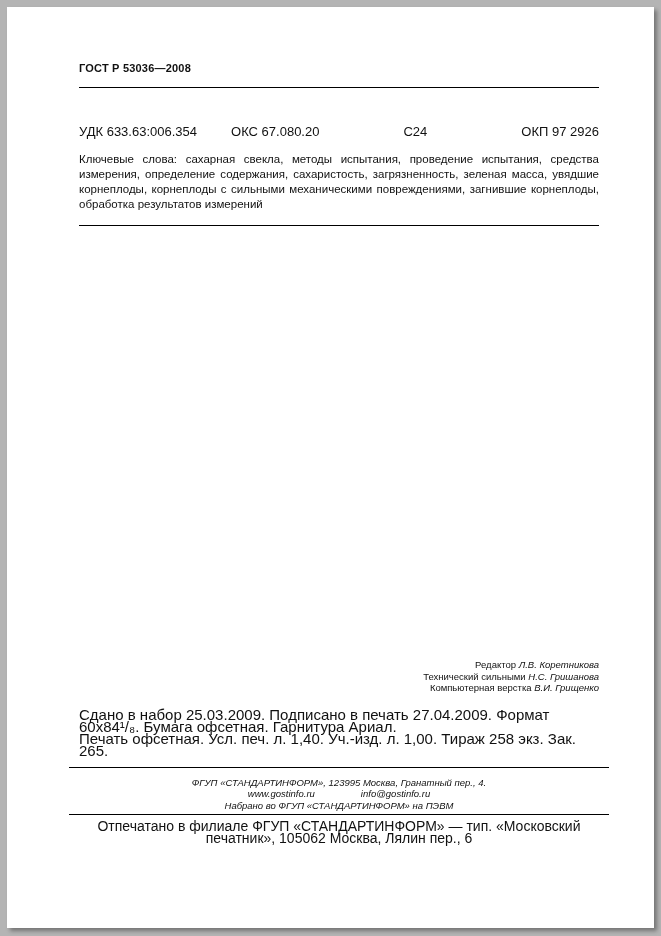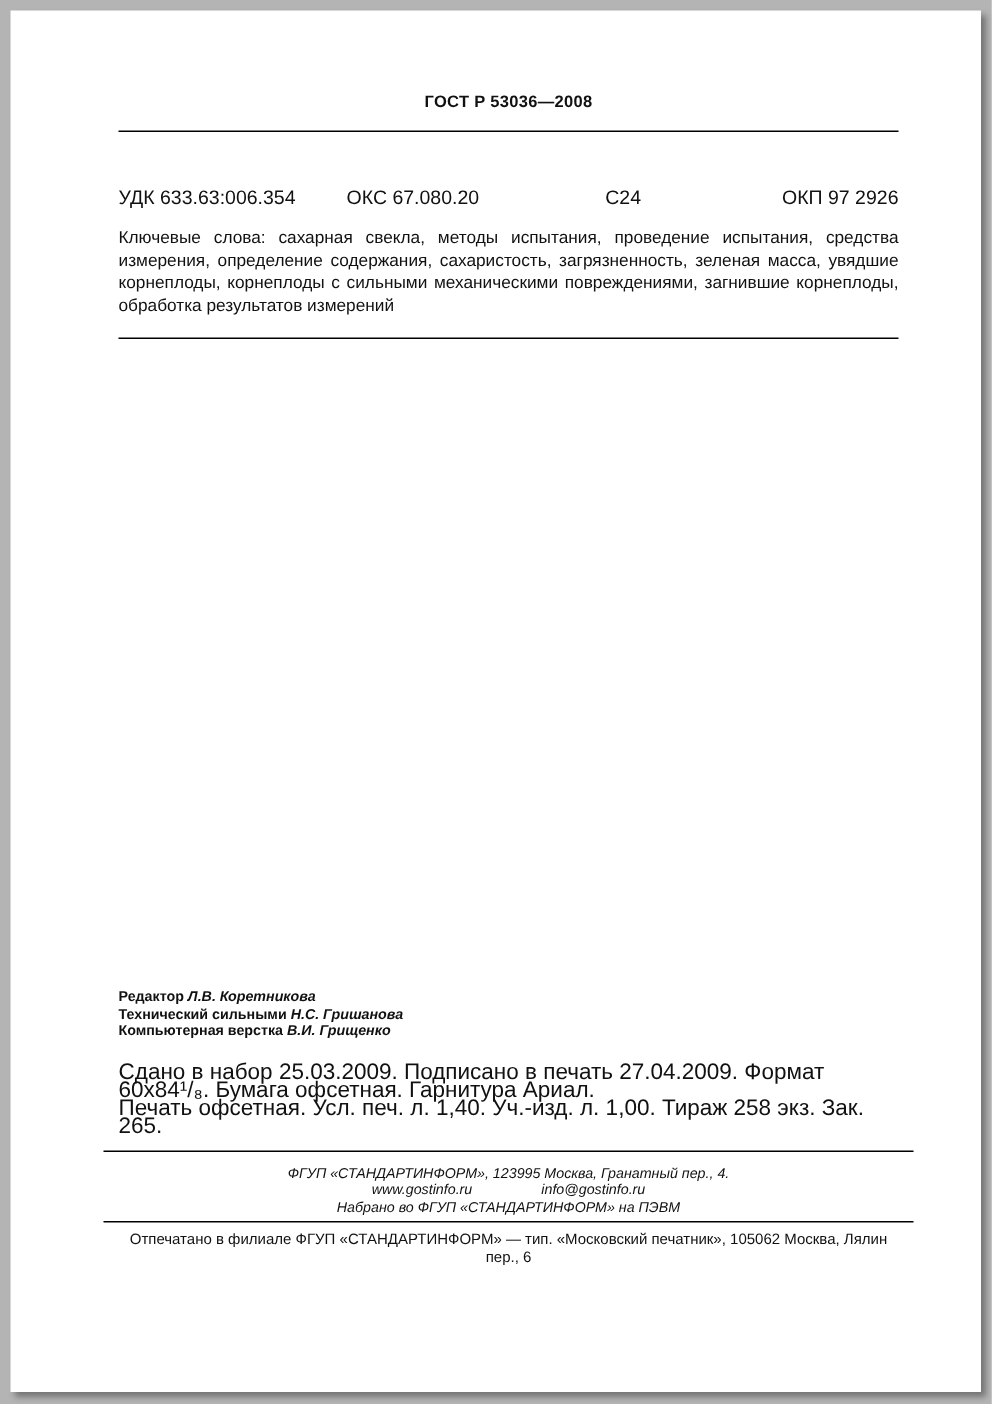--- a/index.html
+++ b/index.html
@@ -21,21 +21,20 @@
     position: absolute;
     inset: 0;
     padding: 55px 55px 84px 72px;
     display: flex;
     flex-direction: column;
   }
   .doc-number {
     font-size: 11px;
     font-weight: bold;
     letter-spacing: 0.2px;
-    text-align: center;
   }
   .rule {
     border: none;
     border-top: 1px solid #000;
     height: 0;
     margin: 0;
   }
   .rule-header { margin-top: 13px; }
   .codes-row {
     margin-top: 36px;
@@ -48,24 +47,23 @@
   .codes-row .c-class { margin-left: -10px; }
   .keywords {
     margin-top: 13px;
     font-size: 11.5px;
     line-height: 15px;
     text-align: justify;
   }
   .rule-keywords { margin-top: 13px; }
   .spacer { flex: 1 1 auto; }
   .staff-block {
-    text-align: left;
+    text-align: right;
     font-size: 9.5px;
     line-height: 11.5px;
-    font-weight: bold;
   }
   .staff-name { font-style: italic; }
   .imprint {
     margin-top: 15px;
     font-size: 15px;
     line-height: 12px;
   }
   .rule-wide { margin: 10px -10px 0 -10px; }
   .publisher {
     margin-top: 9px;
@@ -73,21 +71,21 @@
     font-size: 9.5px;
     line-height: 11.5px;
     font-style: italic;
   }
   .contacts-line span { display: inline-block; }
   .contacts-line .gap { width: 46px; }
   .rule-printed { margin: 3px -10px 0 -10px; }
   .printed-line {
     margin-top: 6px;
     text-align: center;
-    font-size: 10px;
+    font-size: 14px;
     line-height: 11.5px;
   }
 </style>
 </head>
 <body>
 
 <div class="page">
   <div class="content">
 
     <div class="doc-number">ГОСТ Р 53036—2008</div>

